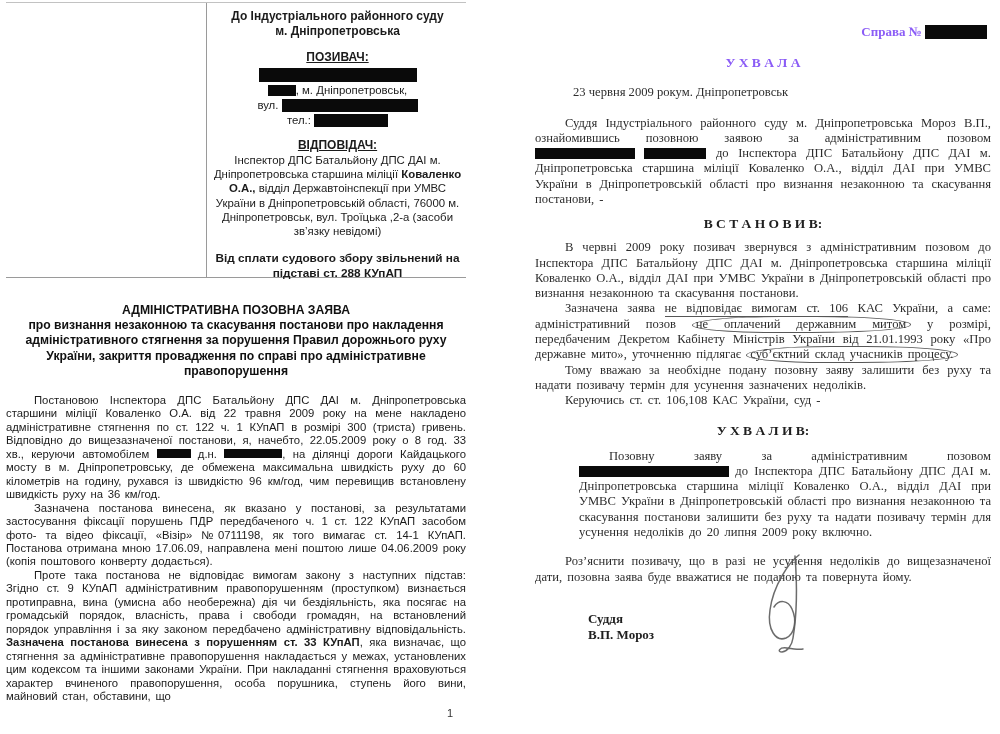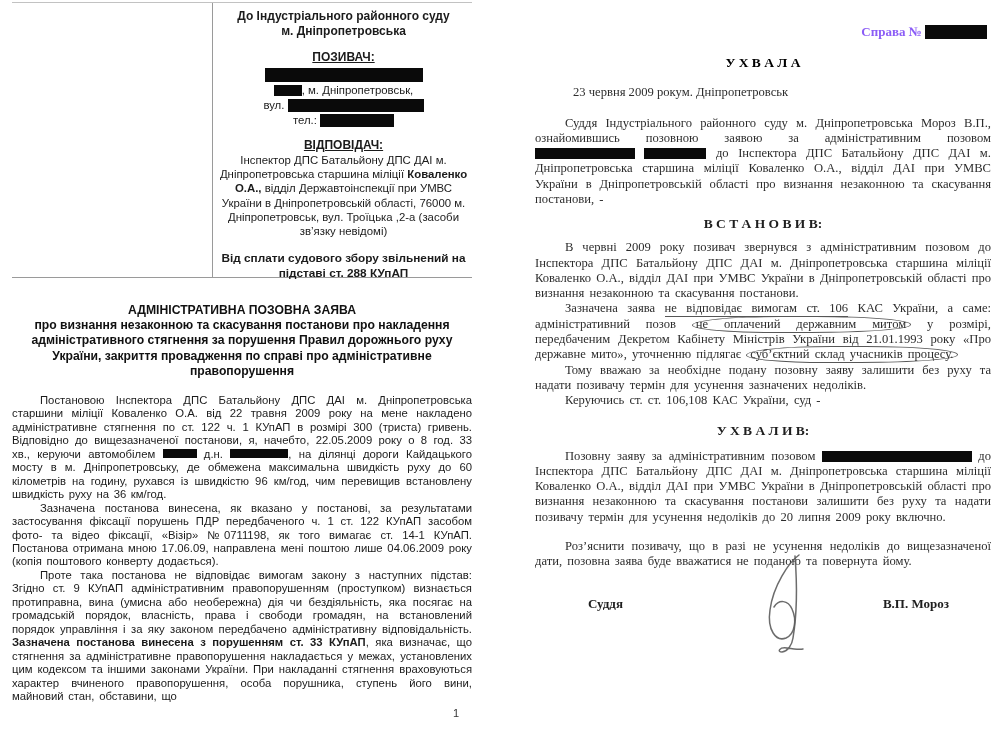--- a/index.html
+++ b/index.html
@@ -2,21 +2,21 @@
 <html><head>
 <meta charset="utf-8">
 <style>
   html,body{margin:0;padding:0;}
   body{
     width:1000px;height:734px;position:relative;overflow:hidden;
     background:#ffffff;font-family:"Liberation Sans",sans-serif;
   }
   .page{position:absolute;top:0;}
   
-  #left-page{left:12px;width:460px;color:#1b1b1b;}
+  #left-page{left:6px;width:460px;color:#1b1b1b;}
   .addr-table{display:flex;margin-top:2px;height:276px;box-sizing:border-box;
     border-top:1px solid #c2c2c2;border-bottom:1.5px solid #9a9a9a;}
   .addr-left{width:200px;border-right:1px solid #9a9a9a;}
   .addr-right{flex:1;text-align:center;font-size:11.4px;line-height:14px;padding:6px 4px 0 6px;}
   .addr-court{font-weight:bold;font-size:12px;line-height:15px;}
   .addr-head{font-weight:bold;font-size:12px;text-decoration:underline;margin-top:11px;}
   .addr-line{margin-top:1px;}
   .addr-def{margin-top:1px;line-height:14.2px;}
   .fee-note{font-weight:bold;font-size:11.8px;line-height:14.5px;margin-top:13px;}
   .doc-title{text-align:center;font-weight:bold;font-size:12.2px;line-height:15.2px;
@@ -36,33 +36,33 @@
   .r-plate{width:58px;height:9px;vertical-align:0;}
   .r-case{width:62px;height:14px;vertical-align:-3px;}
   .r-claimant1{width:100px;height:11px;}
   .r-claimant2{width:62px;height:11px;}
   .r-claimant3{width:150px;height:11px;}
   
   #right-page{left:535px;width:456px;font-family:"Liberation Serif",serif;
     color:#2d2d2d;padding-top:24px;box-sizing:border-box;}
   .case-line{text-align:right;font-weight:bold;font-size:13px;padding-right:4px;color:#8b5cf6;}
   .ruling-title{text-align:center;font-weight:bold;font-size:13.5px;line-height:15.5px;
-    margin-top:15px;color:#000000;}
+    margin-top:15px;color:#8b5cf6;}
   .date-row{display:flex;justify-content:flex-start;margin-top:14px;
     padding:0 42px 0 38px;font-size:12.6px;}
   .rp{font-size:12.6px;line-height:15.3px;text-align:justify;text-indent:30px;margin:0;
     word-spacing:2px;}
   .mt16{margin-top:16px;} .mt12{margin-top:9px;} .mt8{margin-top:8px;}
-  .mt10{margin-top:10px;} .mt14{margin-top:14px;}
+  .mt10{margin-top:10px;margin-left:44px;} .mt14{margin-top:14px;}
   .heading-center{text-align:center;font-weight:bold;font-size:13.5px;color:#1f1f1f;}
   .hand-u{border-bottom:1.3px solid #555;padding-bottom:0.5px;}
   .oval{border:1.3px solid #575757;border-radius:48% 52% 55% 45% / 65% 60% 58% 55%;
     padding:0 4px 1px 3px;}
   .judge-row{display:flex;justify-content:space-between;font-weight:bold;font-size:13px;
-    margin-top:26px;padding:0 42px 0 53px;color:#1f1f1f;}
+    margin-top:26px;padding:0 42px 0 53px;color:#1f1f1f;flex-direction:column;}
   .sig{position:absolute;left:214px;top:552px;}
   .sig path{fill:none;stroke:#5c5c5c;stroke-width:1.5;stroke-linecap:round;opacity:.9;}
 </style>
 </head>
 <body>
 
 <div class="page" id="left-page">
 
   <div class="addr-table">
     <div class="addr-left"></div>

